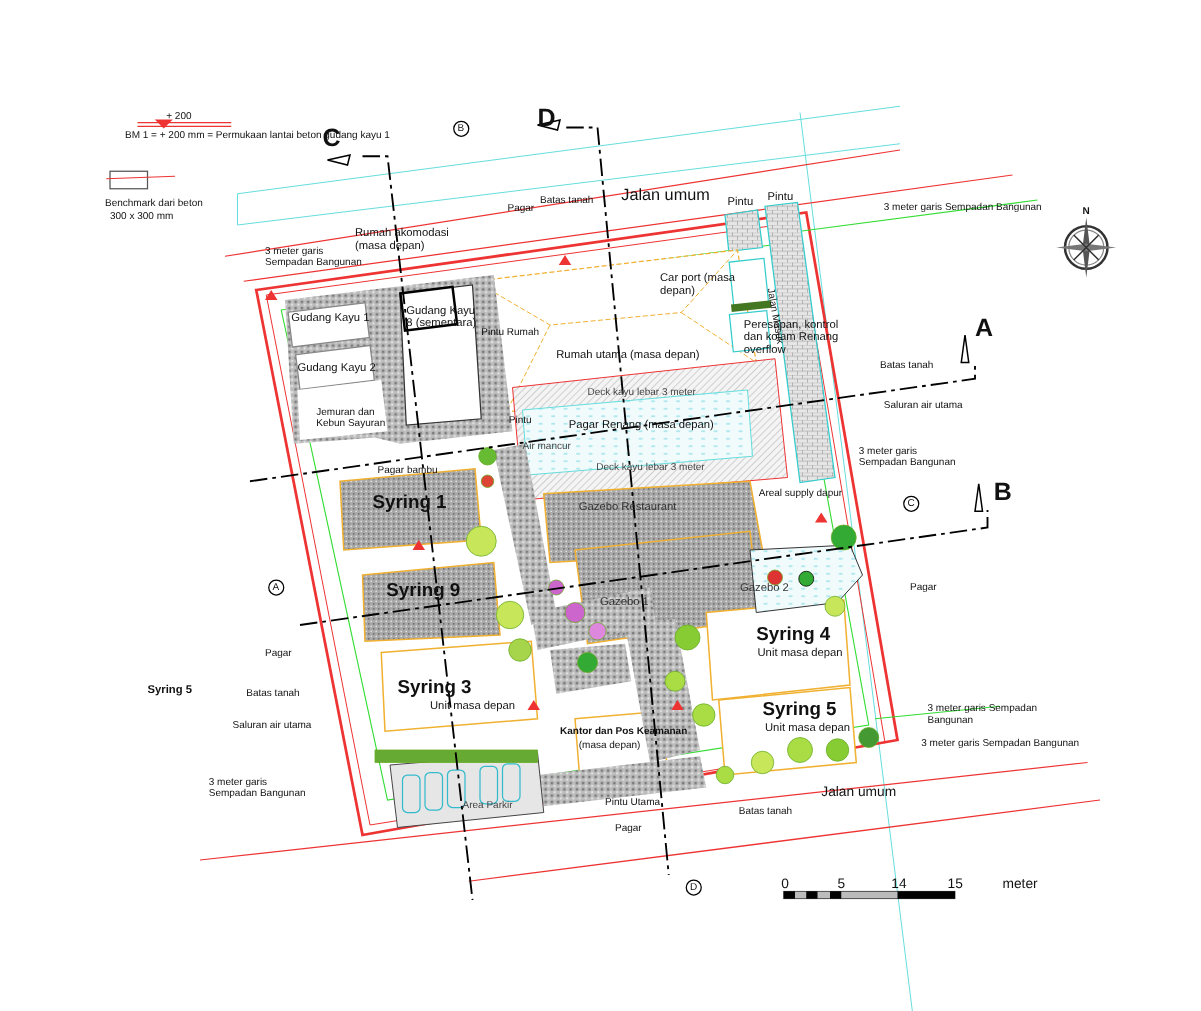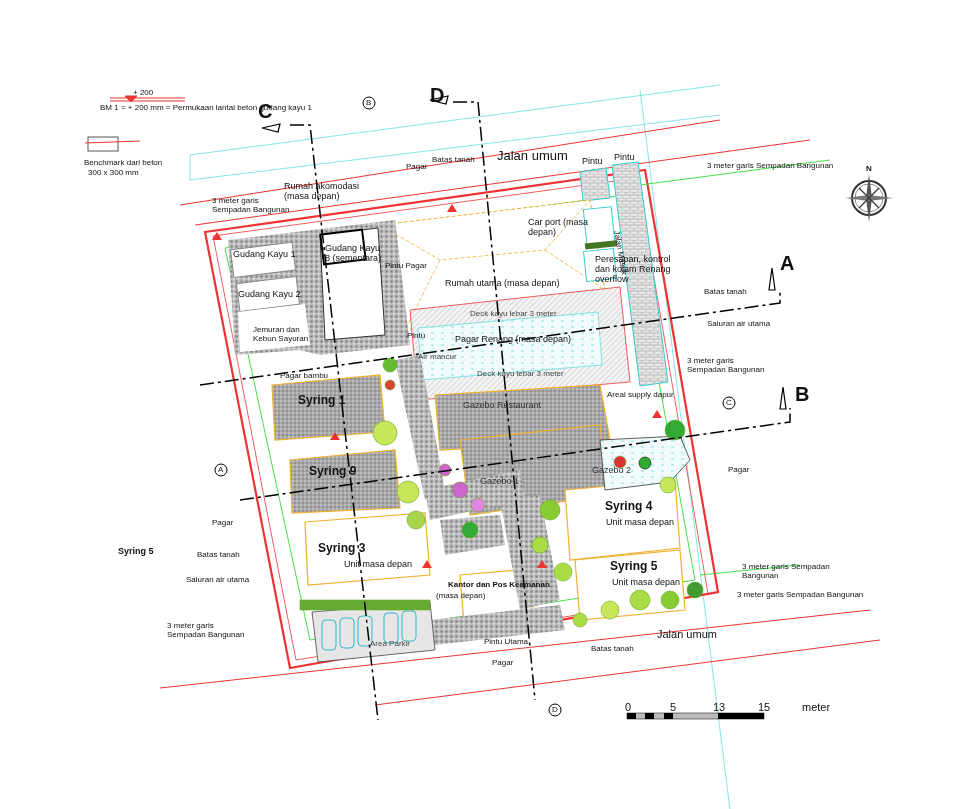--- a/index.html
+++ b/index.html
@@ -1,19 +1,19 @@
 <!DOCTYPE html>
 <html><head>
 <meta charset="utf-8">
 <style>
   html,body{margin:0;padding:0;background:#fff;}
   body{width:961px;height:809px;position:relative;overflow:hidden;font-family:"Liberation Sans",sans-serif;}
   #plan{position:absolute;left:0;top:0;width:961px;height:809px;}
   .lbl{position:absolute;font-family:"Liberation Sans",sans-serif;color:#111;white-space:nowrap;line-height:1.1;}
-  .s8{font-size:8px}.s9{font-size:9px}.s10{font-size:12px}.s11{font-size:11px}.s13{font-size:13px}
+  .s8{font-size:8px}.s9{font-size:9px}.s10{font-size:15px}.s11{font-size:11px}.s13{font-size:13px}
   .b{font-weight:bold}
   .big{font-size:20px;font-weight:bold;}
   .ml{white-space:normal;}
   .scale-num{position:absolute;font-size:11px;color:#111;}
 </style>
 </head>
 <body>
 
 <svg id="plan" viewBox="0 0 961 809" xmlns="http://www.w3.org/2000/svg">
   <defs>
@@ -232,30 +232,30 @@
 <div class="lbl s9" style="left:592px;top:466px;color:#333">Gazebo 2</div>
 <div class="lbl s10 b" style="left:298px;top:394px">Syring 1</div>
 <div class="lbl s10 b" style="left:309px;top:465px">Syring 9</div>
 <div class="lbl s10 b" style="left:318px;top:542px">Syring 3</div>
 <div class="lbl s9" style="left:344px;top:560px">Unit masa depan</div>
 <div class="lbl s10 b" style="left:605px;top:500px">Syring 4</div>
 <div class="lbl s9" style="left:606px;top:518px">Unit masa depan</div>
 <div class="lbl s10 b" style="left:610px;top:560px">Syring 5</div>
 <div class="lbl s9" style="left:612px;top:578px">Unit masa depan</div>
 <div class="lbl s8 b" style="left:448px;top:581px">Kantor dan Pos Keamanan</div>
-<div class="lbl s8" style="left:436px;top:592px">(masa depan)</div>
+<div class="lbl s8" style="left:463px;top:592px">(masa depan)</div>
 <div class="lbl s8" style="left:370px;top:640px;color:#444">Area Parkir</div>
 <div class="lbl s8" style="left:620px;top:230px;transform:rotate(80deg);transform-origin:left top">Jalan Masuk</div>
-<div class="lbl s8" style="left:280px;top:372px">Pagar bambu</div>
+<div class="lbl s8" style="left:302px;top:372px">Pagar bambu</div>
 <div class="lbl s8" style="left:418px;top:353px;color:#444">Air mancur</div>
 
 <div class="lbl s9" style="left:582px;top:157px">Pintu</div>
 <div class="lbl s9" style="left:614px;top:153px">Pintu</div>
 <div class="lbl s8" style="left:407px;top:332px">Pintu</div>
-<div class="lbl s8" style="left:385px;top:262px">Pintu Pagar</div>
+<div class="lbl s8" style="left:385px;top:262px">Pintu Rumah</div>
 <div class="lbl s8" style="left:406px;top:163px">Pagar</div>
 <div class="lbl s8" style="left:432px;top:156px">Batas tanah</div>
 <div class="lbl s8" style="left:707px;top:162px">3 meter garis Sempadan Bangunan</div>
 <div class="lbl s8 ml" style="left:212px;top:197px;width:80px">3 meter garis Sempadan Bangunan</div>
 <div class="lbl s8" style="left:704px;top:288px">Batas tanah</div>
 <div class="lbl s8" style="left:707px;top:320px">Saluran air utama</div>
 <div class="lbl s8 ml" style="left:687px;top:357px;width:80px">3 meter garis Sempadan Bangunan</div>
 <div class="lbl s8" style="left:728px;top:466px">Pagar</div>
 <div class="lbl s8 ml" style="left:742px;top:563px;width:100px">3 meter garis Sempadan Bangunan</div>
 <div class="lbl s8" style="left:737px;top:591px">3 meter garis Sempadan Bangunan</div>
@@ -263,16 +263,16 @@
 <div class="lbl s8" style="left:197px;top:551px">Batas tanah</div>
 <div class="lbl s8" style="left:186px;top:576px">Saluran air utama</div>
 <div class="lbl s8 ml" style="left:167px;top:622px;width:80px">3 meter garis Sempadan Bangunan</div>
 <div class="lbl s9 b" style="left:118px;top:547px">Syring 5</div>
 <div class="lbl s8" style="left:484px;top:638px">Pintu Utama</div>
 <div class="lbl s8" style="left:492px;top:659px">Pagar</div>
 <div class="lbl s8" style="left:591px;top:645px">Batas tanah</div>
 
 <div class="scale-num" style="left:625px;top:701px">0</div>
 <div class="scale-num" style="left:670px;top:701px">5</div>
-<div class="scale-num" style="left:713px;top:701px">13</div>
+<div class="scale-num" style="left:713px;top:701px">14</div>
 <div class="scale-num" style="left:758px;top:701px">15</div>
 <div class="scale-num" style="left:802px;top:701px">meter</div>
 <div class="lbl s8 b" style="left:866px;top:165px">N</div>
 
 </body></html>

